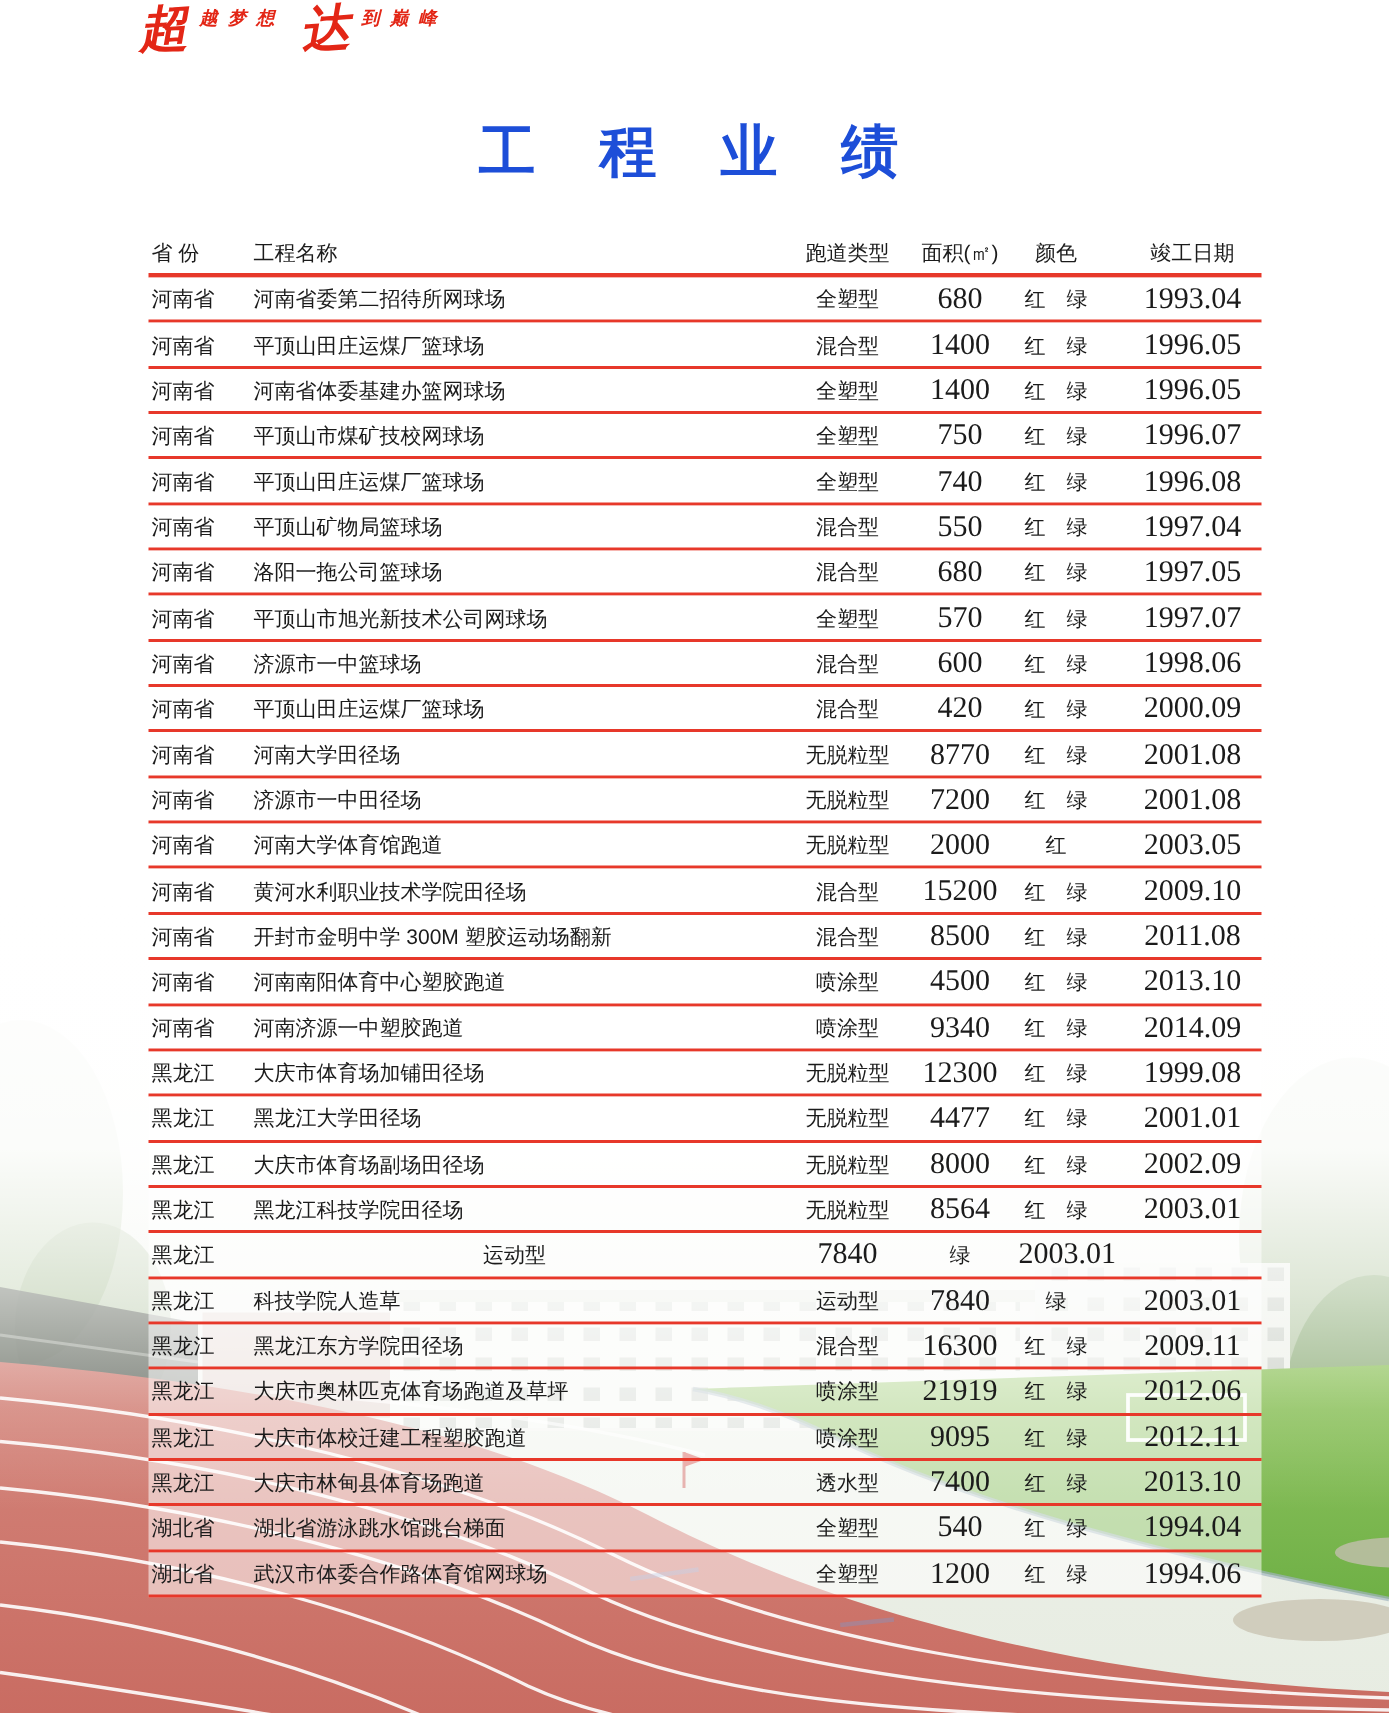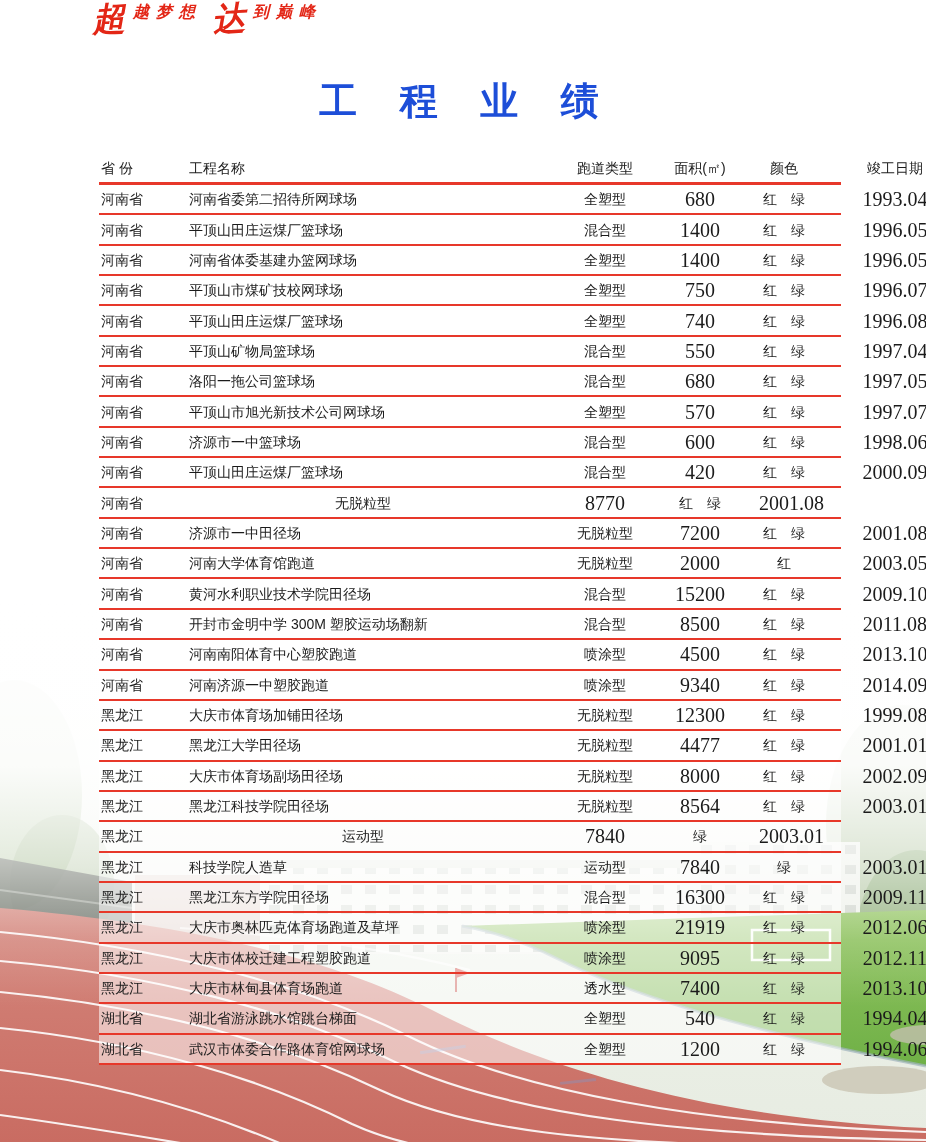--- a/index.html
+++ b/index.html
@@ -8,32 +8,32 @@
     overflow:hidden;font-family:"Liberation Sans",sans-serif;
   }
   
   .photo{position:absolute;left:0;top:580px;width:926px;height:562px;display:block;}
   
   .slogan{
     position:absolute;left:92px;top:2px;color:#e32616;font-style:italic;
     display:inline-flex;align-items:center;white-space:nowrap;font-weight:bold;
   }
   .s-big{font-size:33px;line-height:1;transform:rotate(-4deg);}
-  .s-small{font-size:16px;letter-spacing:7px;margin:0 10px 12px 8px;}
+  .s-small{font-size:12px;letter-spacing:7px;margin:0 10px 12px 8px;}
   
   .title{
     position:absolute;top:76px;left:4px;width:100%;margin:0;text-align:center;
     font-size:38px;font-weight:bold;letter-spacing:16px;color:#1d4ed8;
   }
   
   .ptable{position:absolute;left:99px;top:154px;width:742px;}
   .tr{
     display:grid;grid-template-columns:68px 352px 92px 58px 70px 102px;
     align-items:center;box-sizing:border-box;height:30.35px;
-    border-bottom:2px solid #e7382a;background:rgba(255,255,255,0.55);gap:20px;
+    border-bottom:2px solid #e7382a;background:rgba(255,255,255,0.55);
   }
   .thead{height:31px;border-bottom:3px solid #e7382a;background:transparent;}
   .td{
     font-size:14px;color:#1b1b1b;white-space:nowrap;line-height:1;
   }
   .c-prov,.c-name{text-align:left;padding-left:2px;}
   .c-type,.c-area,.c-colors,.c-date{text-align:center;}
   .c-date{padding-left:10px;}
   .num{font-family:"Liberation Serif","DejaVu Serif",serif;font-size:20px;}
 </style>
@@ -213,20 +213,21 @@
         <div class="tr">
           <div class="td c-prov">河南省</div>
           <div class="td c-name">平顶山田庄运煤厂篮球场</div>
           <div class="td c-type">混合型</div>
           <div class="td c-area num">420</div>
           <div class="td c-colors">红　绿</div>
           <div class="td c-date num">2000.09</div>
         </div>
         <div class="tr">
           <div class="td c-prov">河南省</div>
+          <div class="td c-name">河南大学田径场</div>
           <div class="td c-type">无脱粒型</div>
           <div class="td c-area num">8770</div>
           <div class="td c-colors">红　绿</div>
           <div class="td c-date num">2001.08</div>
         </div>
         <div class="tr">
           <div class="td c-prov">河南省</div>
           <div class="td c-name">济源市一中田径场</div>
           <div class="td c-type">无脱粒型</div>
           <div class="td c-area num">7200</div>

